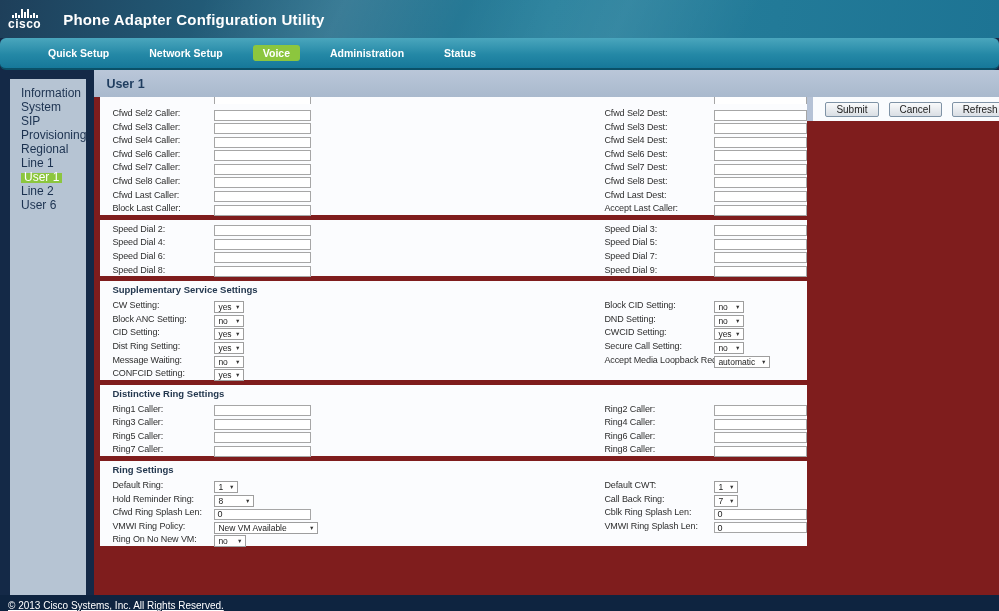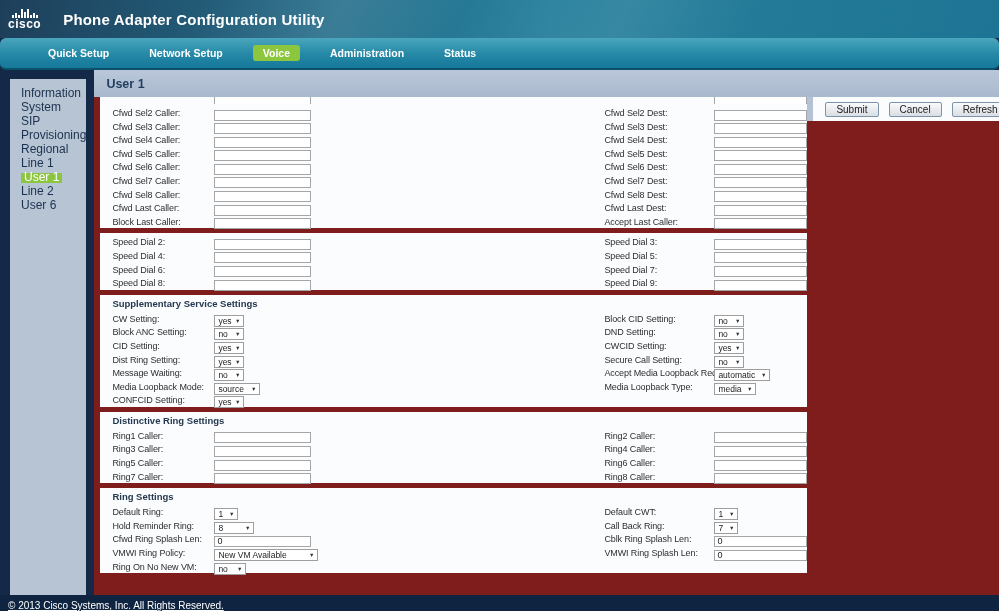--- a/index.html
+++ b/index.html
@@ -156,26 +156,20 @@
                 <span class="lbl">Cfwd Sel3 Dest:</span>
                 <span><input type="text" class="txt" style="width: 93px;"></span>
               </div>
               <div class="row">
                 <span class="lbl">Cfwd Sel4 Caller:</span>
                 <span><input type="text" class="txt" style="width: 97px;"></span>
                 <span class="lbl">Cfwd Sel4 Dest:</span>
                 <span><input type="text" class="txt" style="width: 93px;"></span>
               </div>
               <div class="row">
-                <span class="lbl">Cfwd Sel5 Caller:</span>
-                <span><input type="text" class="txt" style="width: 97px;"></span>
-                <span class="lbl">Cfwd Sel5 Dest:</span>
-                <span><input type="text" class="txt" style="width: 93px;"></span>
-              </div>
-              <div class="row">
                 <span class="lbl">Cfwd Sel6 Caller:</span>
                 <span><input type="text" class="txt" style="width: 97px;"></span>
                 <span class="lbl">Cfwd Sel6 Dest:</span>
                 <span><input type="text" class="txt" style="width: 93px;"></span>
               </div>
               <div class="row">
                 <span class="lbl">Cfwd Sel7 Caller:</span>
                 <span><input type="text" class="txt" style="width: 97px;"></span>
                 <span class="lbl">Cfwd Sel7 Dest:</span>
                 <span><input type="text" class="txt" style="width: 93px;"></span>
@@ -277,32 +271,20 @@
               </div>
               <div class="row">
                 <span class="lbl">Message Waiting:</span>
                 <span><span class="sel" style="width: 30px;">
                     <span class="sv">no</span>
                     <span class="ar">▼</span>
                   </span></span>
                 <span class="lbl">Accept Media Loopback Request:</span>
                 <span><span class="sel" style="width: 56px;">
                     <span class="sv">automatic</span>
-                    <span class="ar">▼</span>
-                  </span></span>
-              </div>
-              <div class="row">
-                <span class="lbl">Media Loopback Mode:</span>
-                <span><span class="sel" style="width: 46px;">
-                    <span class="sv">source</span>
-                    <span class="ar">▼</span>
-                  </span></span>
-                <span class="lbl">Media Loopback Type:</span>
-                <span><span class="sel" style="width: 42px;">
-                    <span class="sv">media</span>
                     <span class="ar">▼</span>
                   </span></span>
               </div>
               <div class="row">
                 <span class="lbl">CONFCID Setting:</span>
                 <span><span class="sel" style="width: 30px;">
                     <span class="sv">yes</span>
                     <span class="ar">▼</span>
                   </span></span>
                 <span class="lbl"></span>

